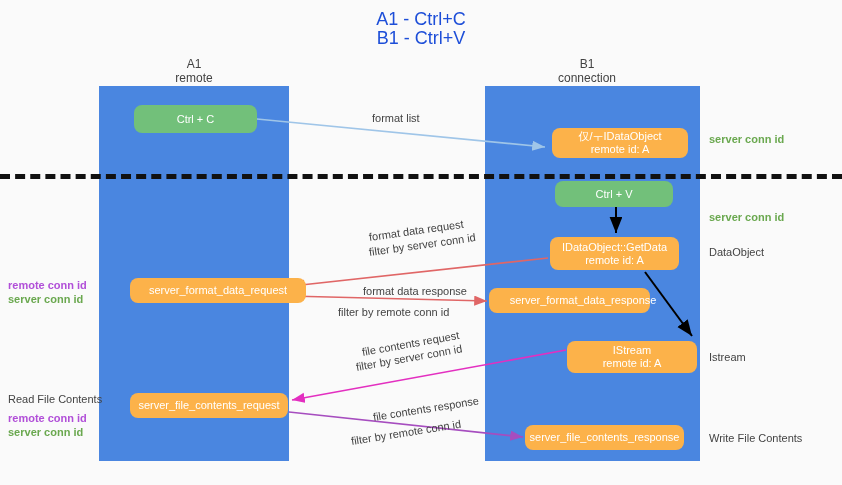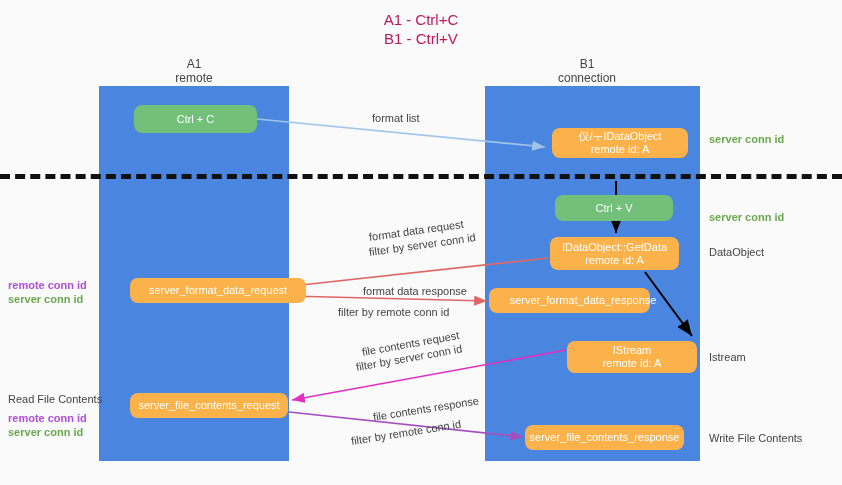--- a/index.html
+++ b/index.html
@@ -7,21 +7,21 @@
     width:842px;height:485px;
     background:#fafafa;
     font-family:"Liberation Sans","DejaVu Sans",sans-serif;
     color:#434343;
     overflow:hidden;
   }
   #canvas{position:relative;width:842px;height:485px;}
 
   .title{
     position:absolute;left:0;right:0;top:10px;
-    text-align:center;font-size:15px;line-height:19px;color:#be185d;
+    text-align:center;font-size:18px;line-height:19px;color:#1d4ed8;
     white-space:pre-line;
   }
 
   .col-head{
     position:absolute;text-align:center;font-size:12px;line-height:14px;color:#434343;
   }
   .col-head .sub{display:block;}
 
   .lane{position:absolute;background:#4a86e0;}
 
@@ -103,21 +103,21 @@
     <line x1="289" y1="412" x2="523" y2="437" stroke="#a64dbf" stroke-width="1.6" marker-end="url(#ah-purple)"></line>
   </svg>
 
   <div class="dashed"></div>
 
   <div class="box green" style="left:134px;top:105px;width:123px;height:28px;">Ctrl + C</div>
 
   <div class="box orange" style="left:552px;top:128px;width:136px;height:30px;">仅/ㅜIDataObject
 remote id: A</div>
 
-  <div class="box green" style="left:555px;top:195px;width:118px;height:26px;">Ctrl + V</div>
+  <div class="box green" style="left:555px;top:181px;width:118px;height:26px;">Ctrl + V</div>
 
   <div class="box orange" style="left:550px;top:237px;width:129px;height:33px;">IDataObject::GetData
 remote id: A</div>
 
   <div class="box orange" style="left:130px;top:278px;width:176px;height:25px;">server_format_data_request</div>
 
   <div class="box orange" style="left:489px;top:288px;width:161px;height:25px;padding-left:27px;">server_format_data_response</div>
 
   <div class="box orange" style="left:567px;top:341px;width:130px;height:32px;">IStream
 remote id: A</div>

